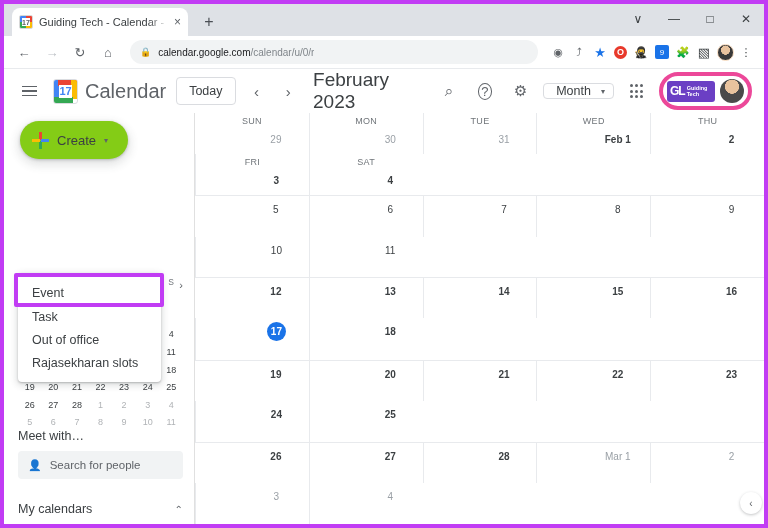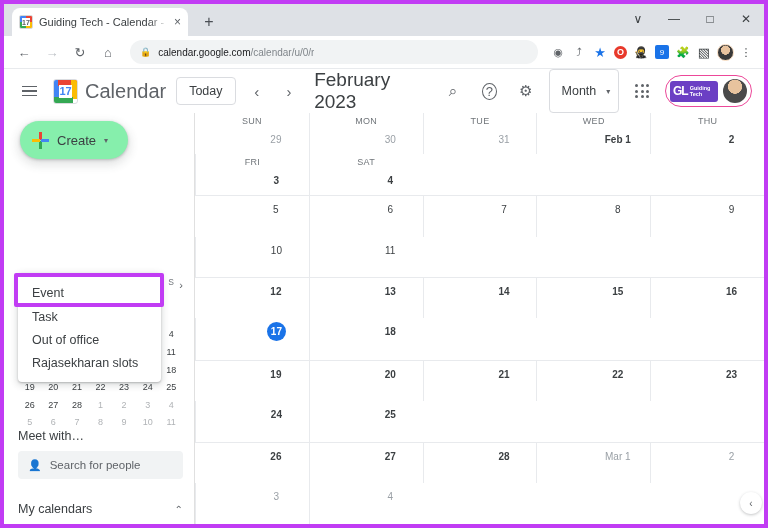--- a/index.html
+++ b/index.html
@@ -149,30 +149,30 @@
   }
   .month-title { font-size: 19px; color: #3c4043; margin-left: 4px; }
   .spacer { flex: 1; }
   .hicon {
     width: 30px; height: 30px; border-radius: 50%;
     display: flex; align-items: center; justify-content: center;
     color: #5f6368; font-size: 15px;
   }
   .view-select {
     border: 1px solid #dadce0; border-radius: 4px;
-    height: 44px; padding: 0 8px 0 12px;
+    height: 16px; padding: 0 8px 0 12px;
     font-size: 12.5px; color: #3c4043; background: #fff;
     display: flex; align-items: center; gap: 10px;
   }
   .caret { font-size: 8px; color: #5f6368; }
   .apps-grid { display: grid; grid-template-columns: repeat(3, 3px); gap: 2.4px; }
   .apps-grid i { width: 3px; height: 3px; background: #5f6368; border-radius: 50%; display: block; }
   .gt-chip {
     display: flex; align-items: center; gap: 5px;
-    border: 1px solid #ec4899; border-radius: 20px;
+    border: 4px solid #ec4899; border-radius: 20px;
     padding: 3px 4px 3px 4px; background:#fff;
   }
   .gt-logo {
     width: 48px; height: 21px; border-radius: 3px;
     background: #6b3fc4;
     display: flex; align-items: center; gap: 2px; padding: 0 3px;
   }
   .gt-mark {
     color: #fff; font-size: 12px; font-weight: bold; letter-spacing: -1px;
     line-height: 1;
@@ -189,21 +189,21 @@
   .sidebar {
     width: 190px; flex: 0 0 190px;
     position: relative;
     padding: 0 8px;
     background: #fff;
   }
   .create-btn {
     margin: 8px 0 0 8px;
     height: 38px; width: 108px;
     border-radius: 22px;
-    background: #86efac;
+    background: #84cc16;
     box-shadow: 0 1px 3px rgba(60,64,67,.3), 0 4px 8px 3px rgba(60,64,67,.12);
     display: flex; align-items: center; gap: 8px; padding-left: 12px;
   }
   .gplus { position: relative; width: 17px; height: 17px; flex: 0 0 17px; }
   .gplus i { position: absolute; display: block; }
   .gplus .v1 { left: 7px; top: 0; width: 3px; height: 8px; background: #ea4335; }
   .gplus .v2 { left: 7px; bottom: 0; width: 3px; height: 8px; background: #34a853; }
   .gplus .h1 { top: 7px; left: 0; width: 8px; height: 3px; background: #fbbc04; }
   .gplus .h2 { top: 7px; right: 0; width: 8px; height: 3px; background: #4285f4; }
   .create-label { font-size: 13px; color: #3c4043; }

